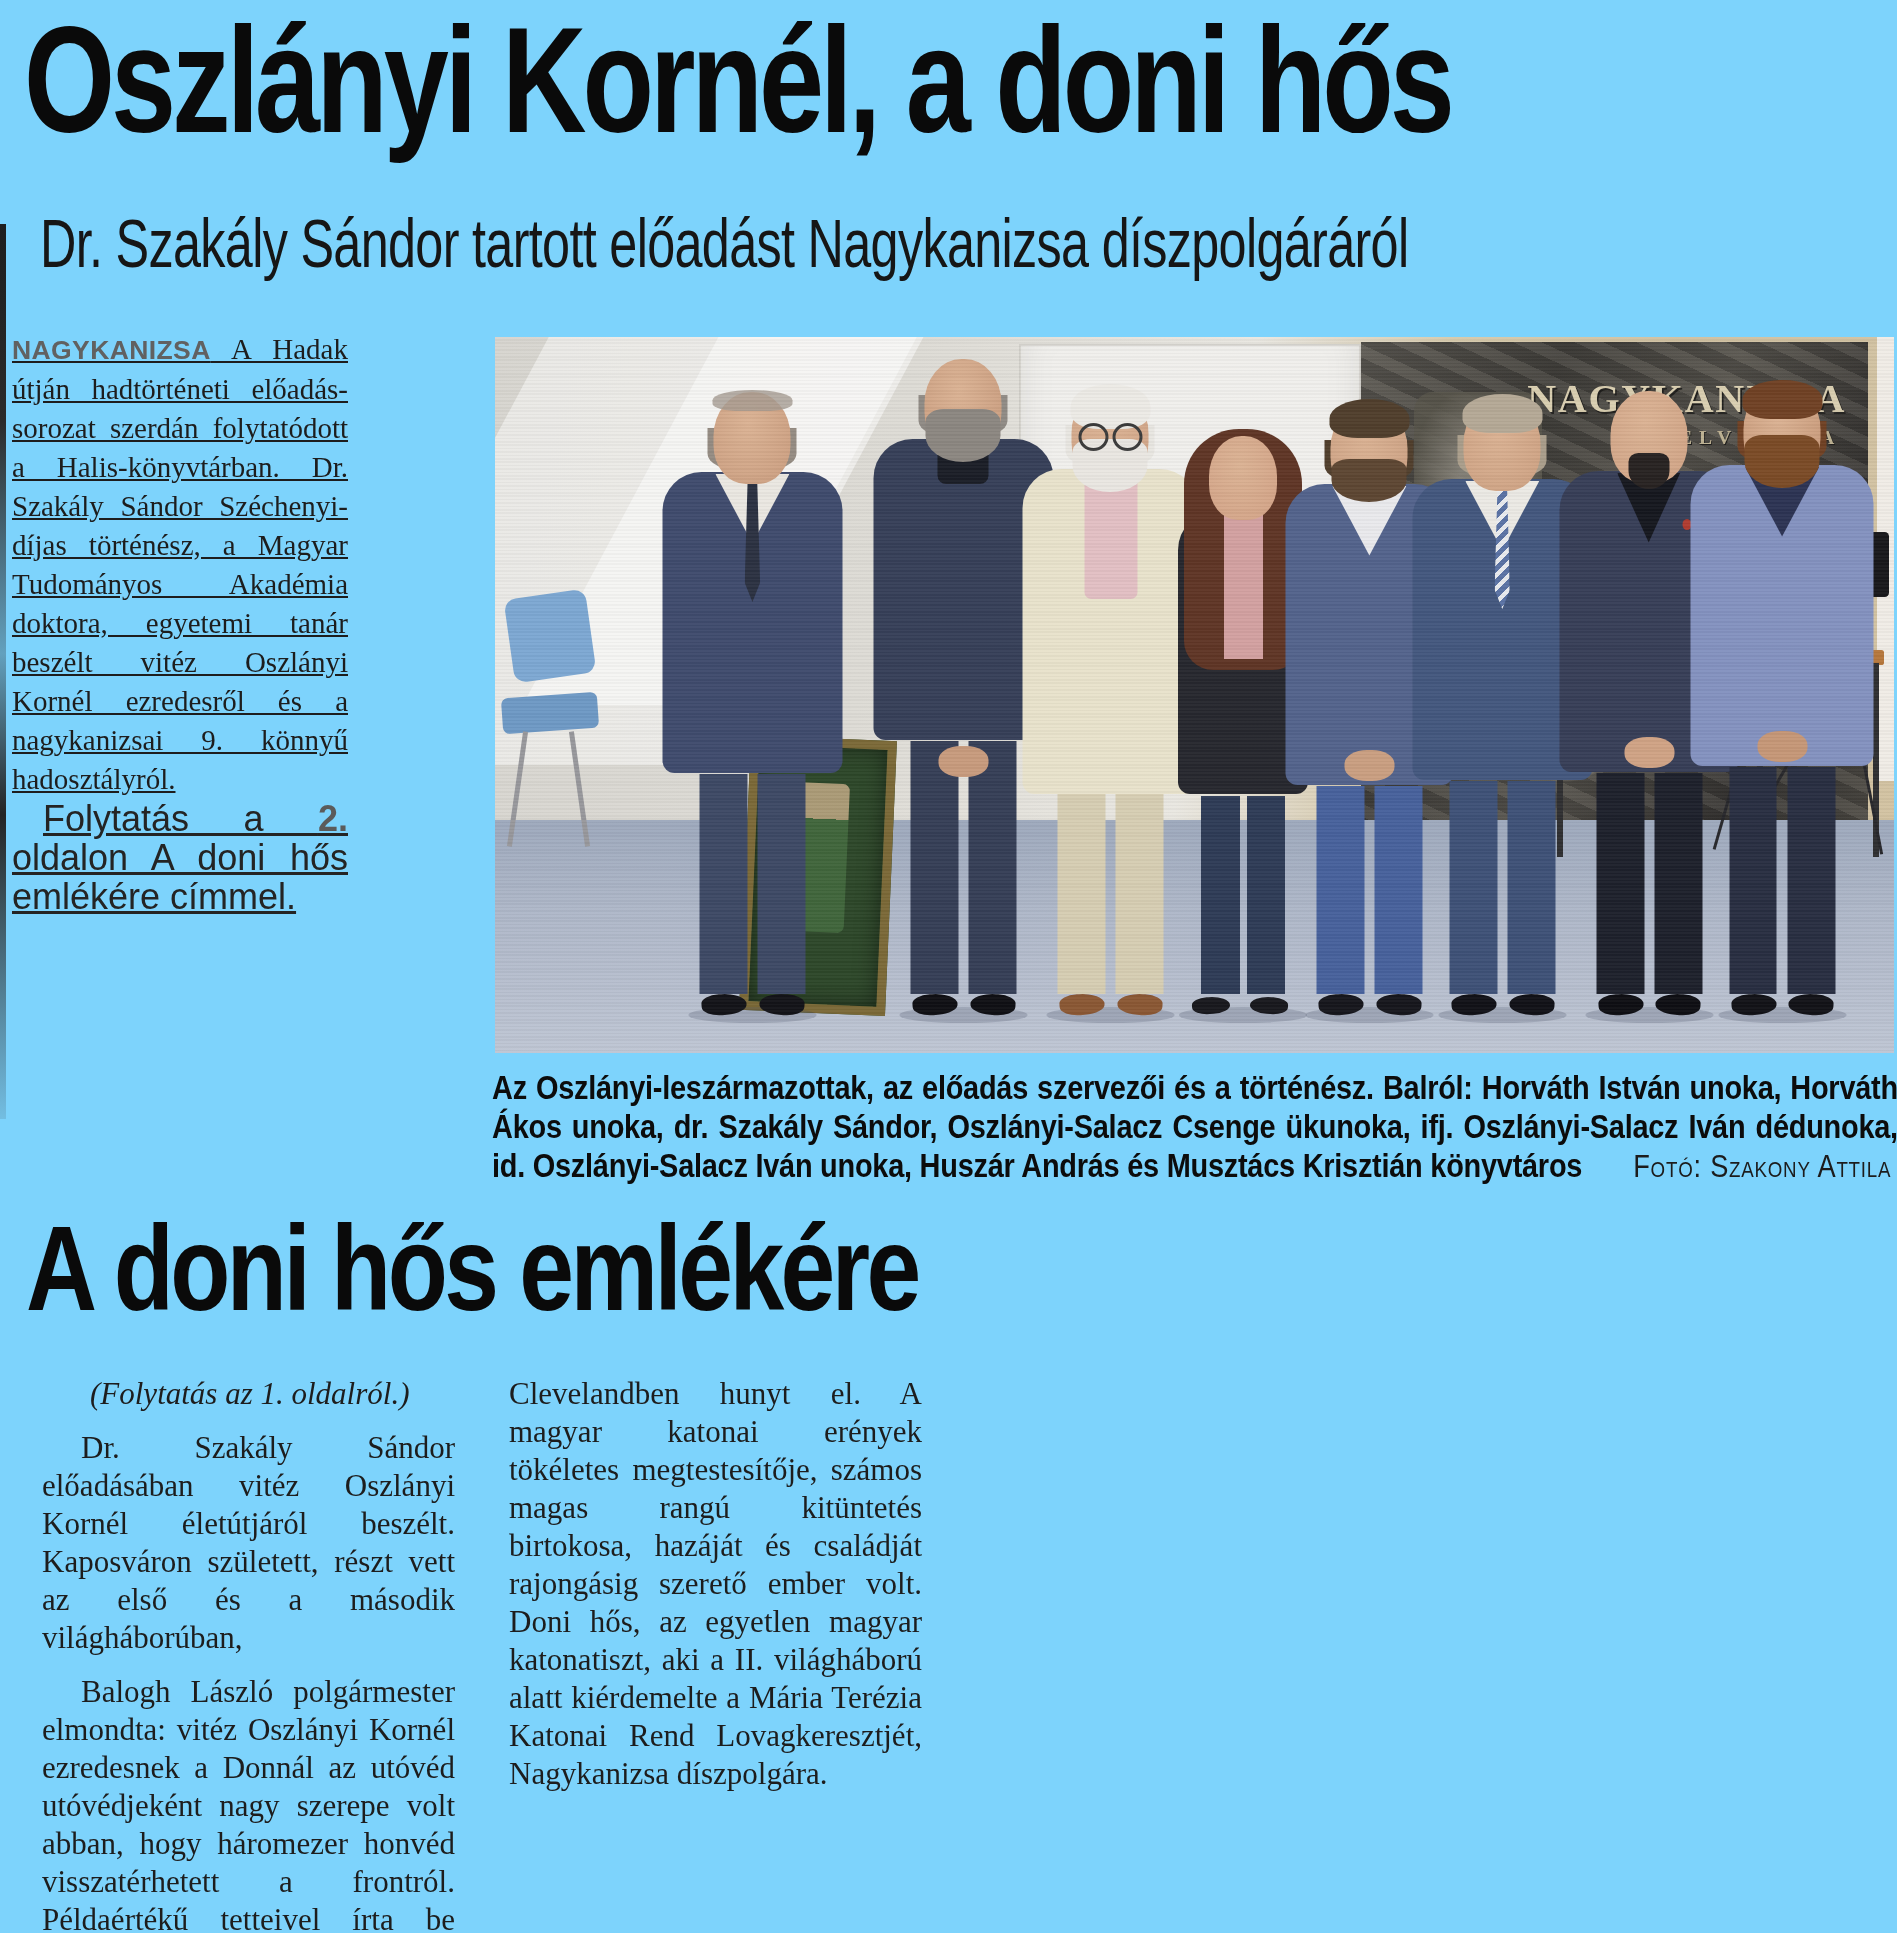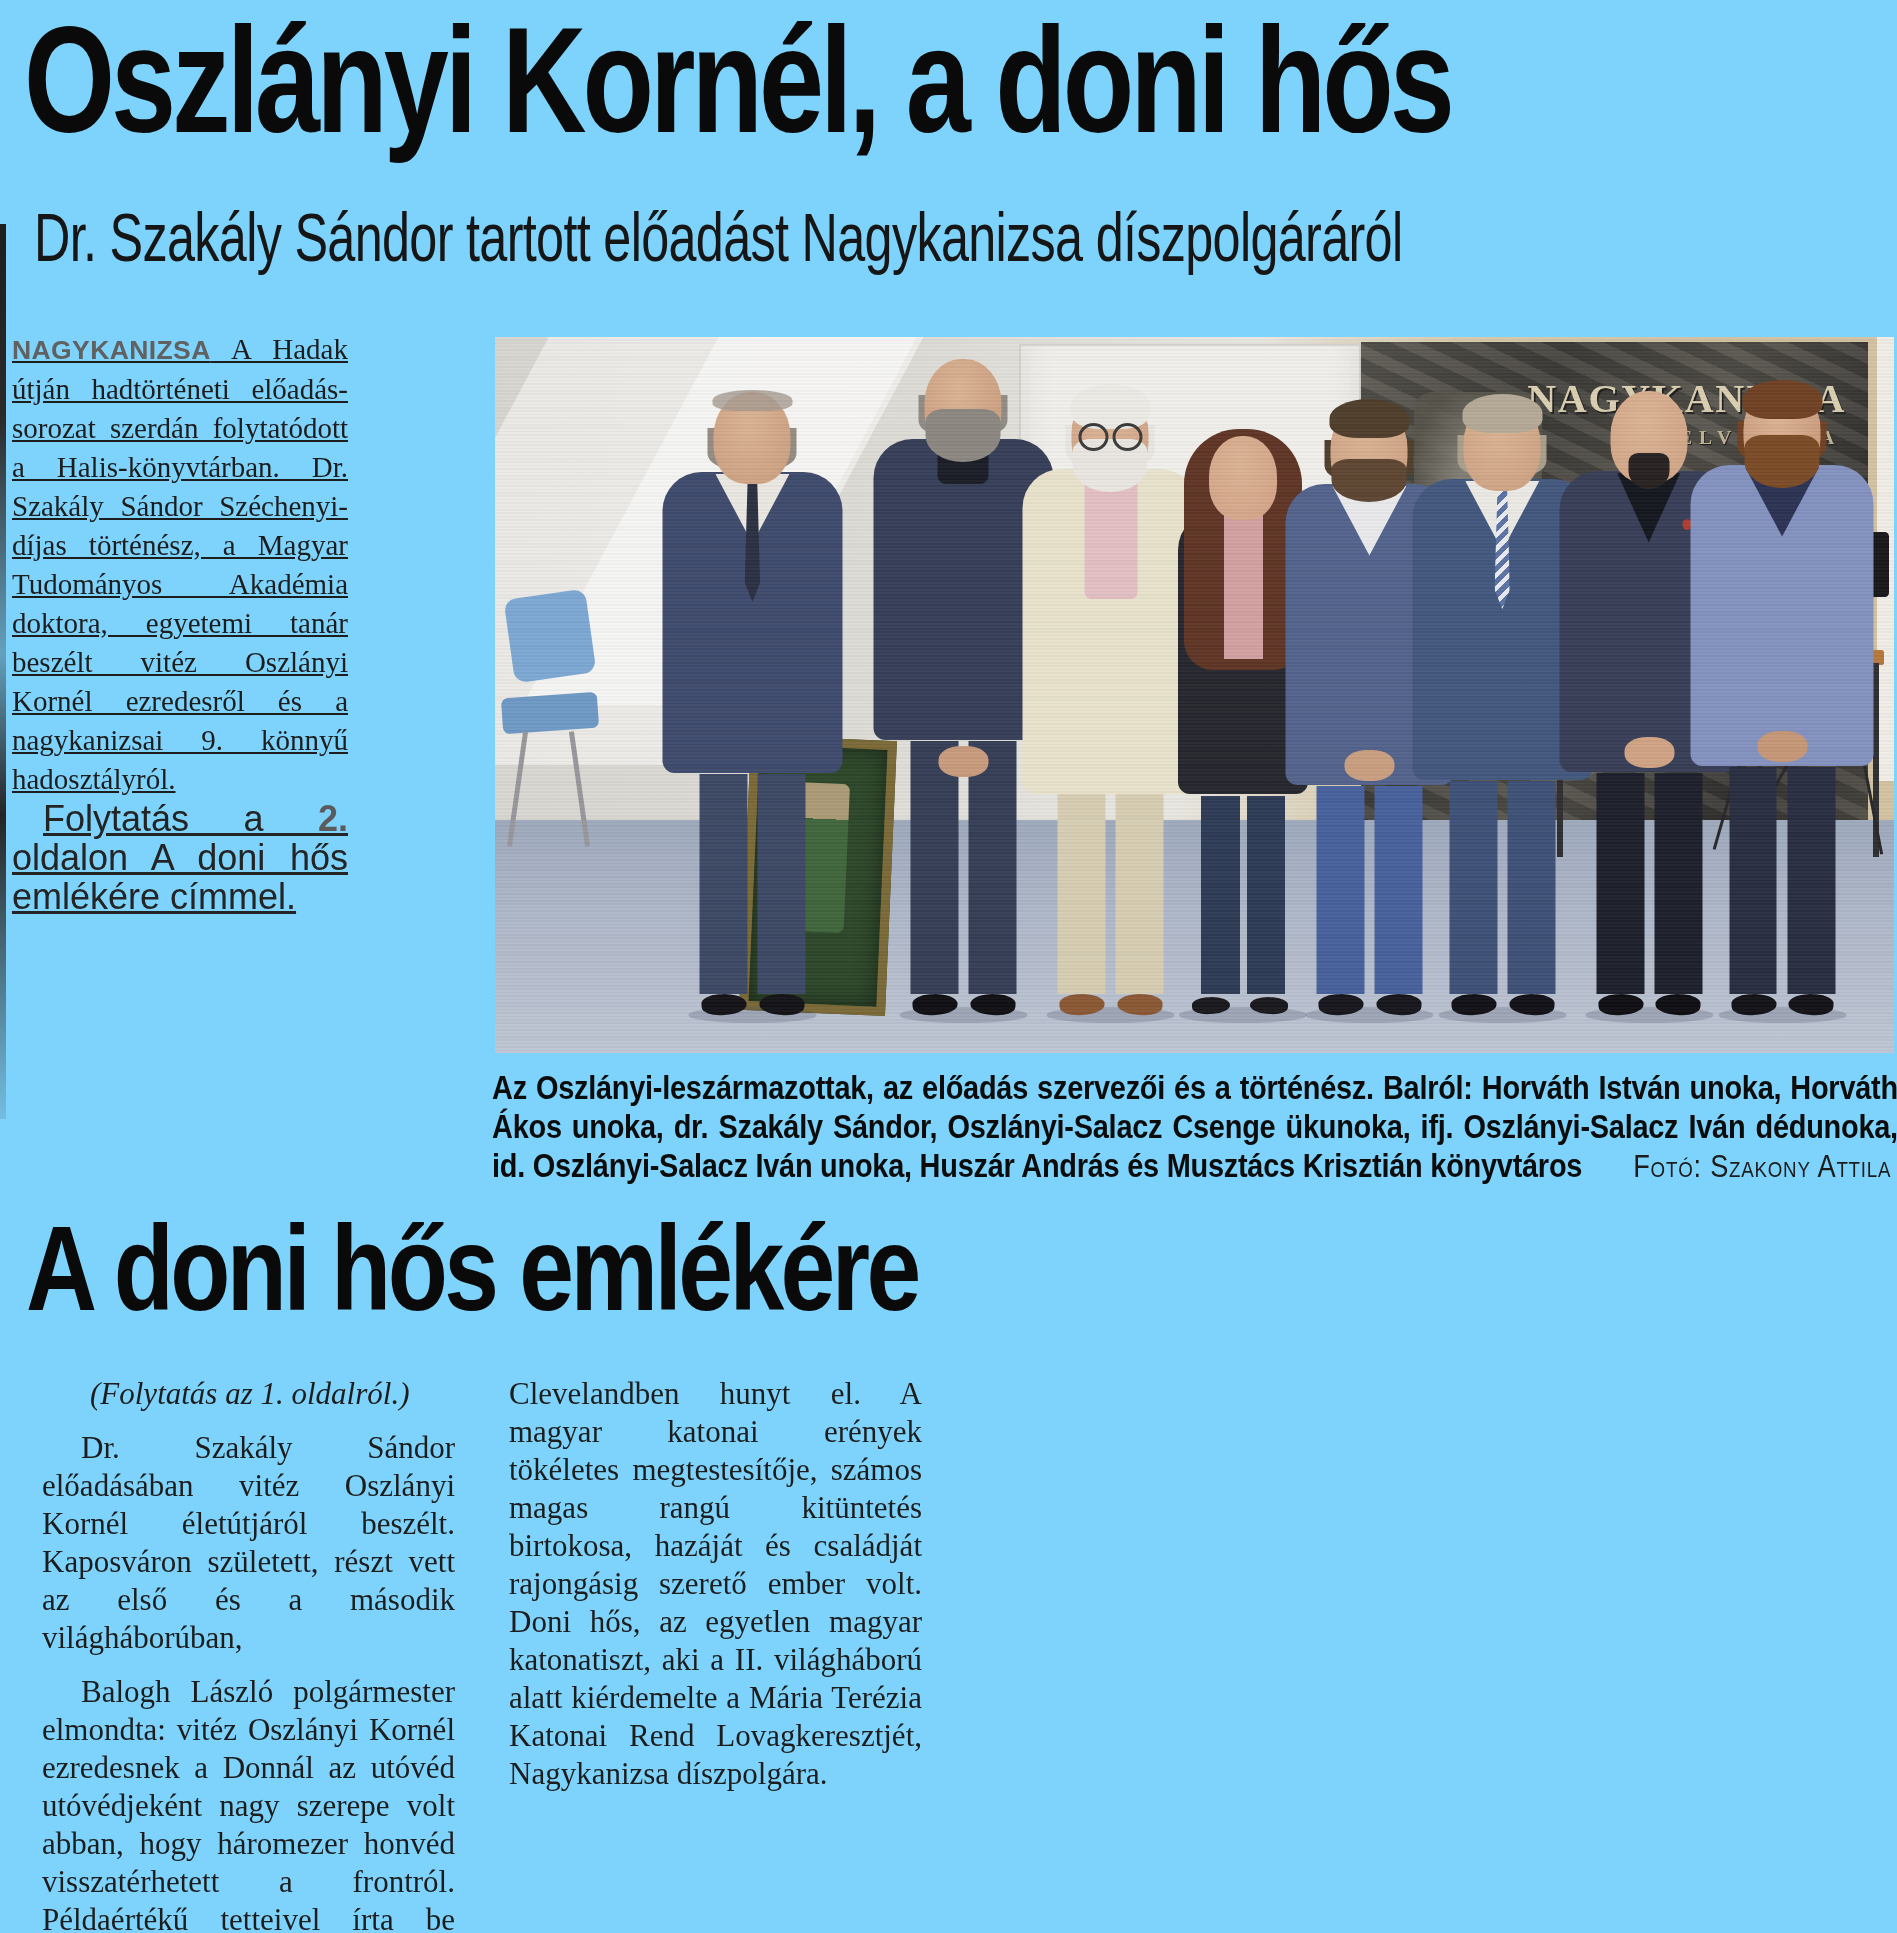--- a/index.html
+++ b/index.html
@@ -8,21 +8,21 @@
     background:#7dd3fc; font-family:"Liberation Serif", serif; color:#1d1d1d;
   }
   
   .scan-strip{position:absolute;left:0;top:224px;width:6px;height:895px;
     background:linear-gradient(180deg,#1e1e1e 0%,#2b2b2b 22%,rgba(30,30,30,.28) 48%,#242424 66%,rgba(40,40,40,.12) 100%);}
   
   .headline{position:absolute;left:24px;top:1.7px;margin:0;white-space:nowrap;}
   .headline .sq{display:inline-block;transform:scaleX(.78);transform-origin:left top;
     font-family:"Liberation Sans",sans-serif;font-weight:bold;font-size:150px;line-height:1.05;
     letter-spacing:-5.1px;color:#0a0a0a;}
-  .subheadline{position:absolute;left:24px;top:190px;margin:10px;white-space:nowrap;font-weight:400;}
+  .subheadline{position:absolute;left:24px;top:190px;margin:16px;white-space:nowrap;font-weight:400;}
   .subheadline .sq{display:inline-block;transform:scaleX(.74);transform-origin:left top;
     font-family:"Liberation Sans",sans-serif;font-size:68px;line-height:1.1;letter-spacing:-0.9px;color:#161616;}
   .headline2{position:absolute;left:26px;top:1205px;margin:0;white-space:nowrap;}
   .headline2 .sq{display:inline-block;transform:scaleX(.82);transform-origin:left top;
     font-family:"Liberation Sans",sans-serif;font-weight:bold;font-size:120px;line-height:1.05;
     letter-spacing:-4.3px;color:#0a0a0a;}
   
   .col-top{position:absolute;left:12px;top:330px;width:336px;
     font-size:29px;line-height:39px;text-align:justify;}
   .col-top p{margin:0;text-decoration:underline;}

